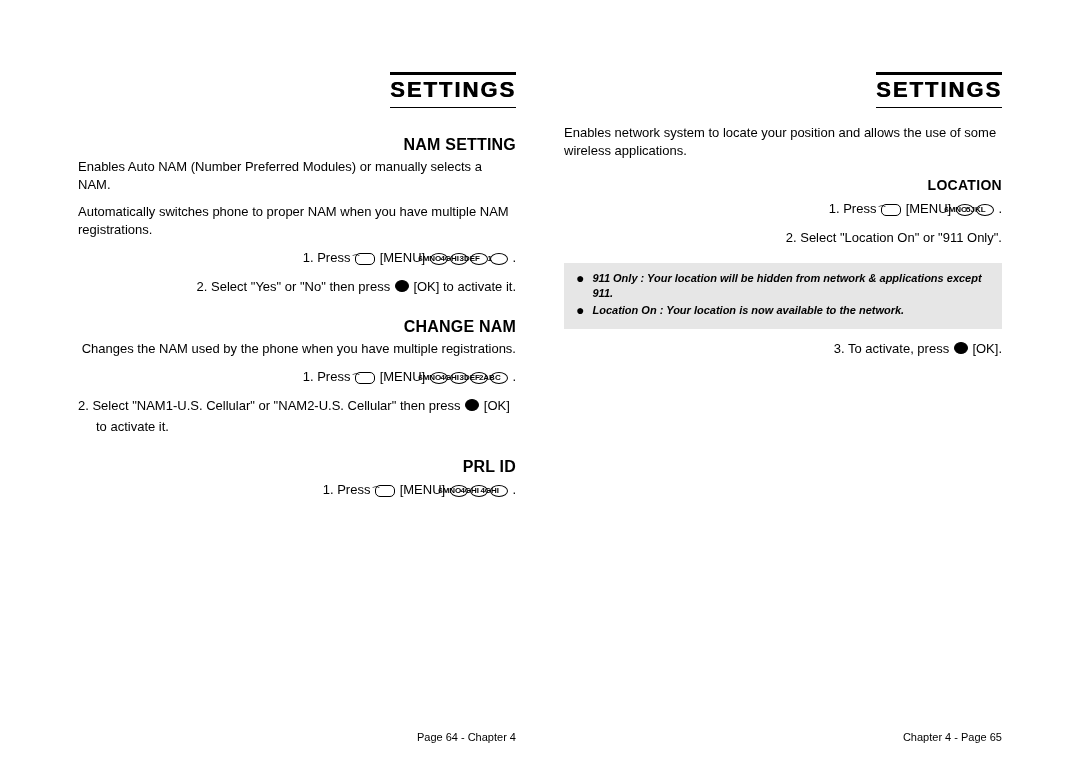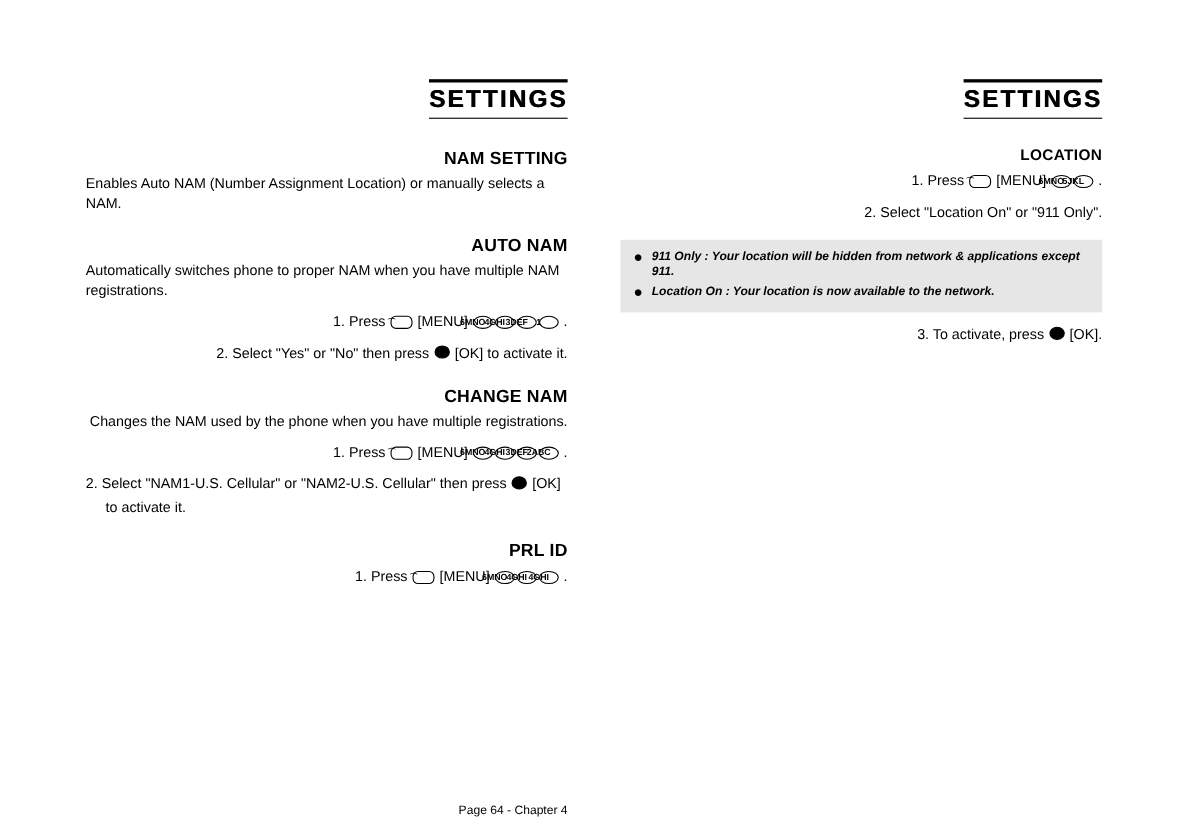--- a/index.html
+++ b/index.html
@@ -119,23 +119,22 @@
   </style>
 </head>
 <body>
 
 <div class="spread">
 
   <div class="page">
     <div class="page-title">SETTINGS</div>
 
     <div class="section-h2">NAM SETTING</div>
-    <div class="body-text">Enables Auto NAM (Number Assignment Location) or manually selects a NAM.</div>
+    <div class="body-text">Enables Auto NAM (Number Preferred Modules) or manually selects a NAM.</div>
 
-    <div class="section-h2">AUTO NAM</div>
     <div class="body-text">Automatically switches phone to proper NAM when you have multiple NAM registrations.</div>
     <div class="step">
       <span>1. Press </span><span class="keybox soft">⌒</span><span> [MENU] </span><span class="keybox">6MNO</span><span class="keybox">4GHI</span><span class="keybox">3DEF</span><span class="keybox">1</span><span> .</span>
     </div>
     <div class="step">
       <span>2. Select "Yes" or "No" then press </span><span class="keybox ok"></span><span> [OK] to activate it.</span>
     </div>
 
     <div class="section-h2">CHANGE NAM</div>
     <div class="body-text">Changes the NAM used by the phone when you have multiple registrations.</div>
@@ -150,20 +149,21 @@
     <div class="step">
       <span>1. Press </span><span class="keybox soft">⌒</span><span> [MENU] </span><span class="keybox">6MNO</span><span class="keybox">4GHI</span><span class="keybox">4GHI</span><span> .</span>
     </div>
 
     <div class="footer">Page 64 - Chapter 4</div>
   </div>
 
   <div class="page">
     <div class="page-title">SETTINGS</div>
 
+    <div class="body-text">Enables network system to locate your position and allows the use of some wireless applications.</div>
 
     <div class="section-h1">LOCATION</div>
     <div class="step">
       <span>1. Press </span><span class="keybox soft">⌒</span><span> [MENU] </span><span class="keybox">6MNO</span><span class="keybox">5JKL</span><span> .</span>
     </div>
     <div class="step">2. Select "Location On" or "911 Only".</div>
 
     <div class="note-box">
       <div class="note-item">
         <span class="bullet">●</span>
@@ -172,15 +172,16 @@
       <div class="note-item">
         <span class="bullet">●</span>
         <span>Location On : Your location is now available to the network.</span>
       </div>
     </div>
 
     <div class="step">
       <span>3. To activate, press </span><span class="keybox ok"></span><span> [OK].</span>
     </div>
 
+    <div class="footer right">Chapter 4 - Page 65</div>
   </div>
 
 </div>
 
 </body></html>

